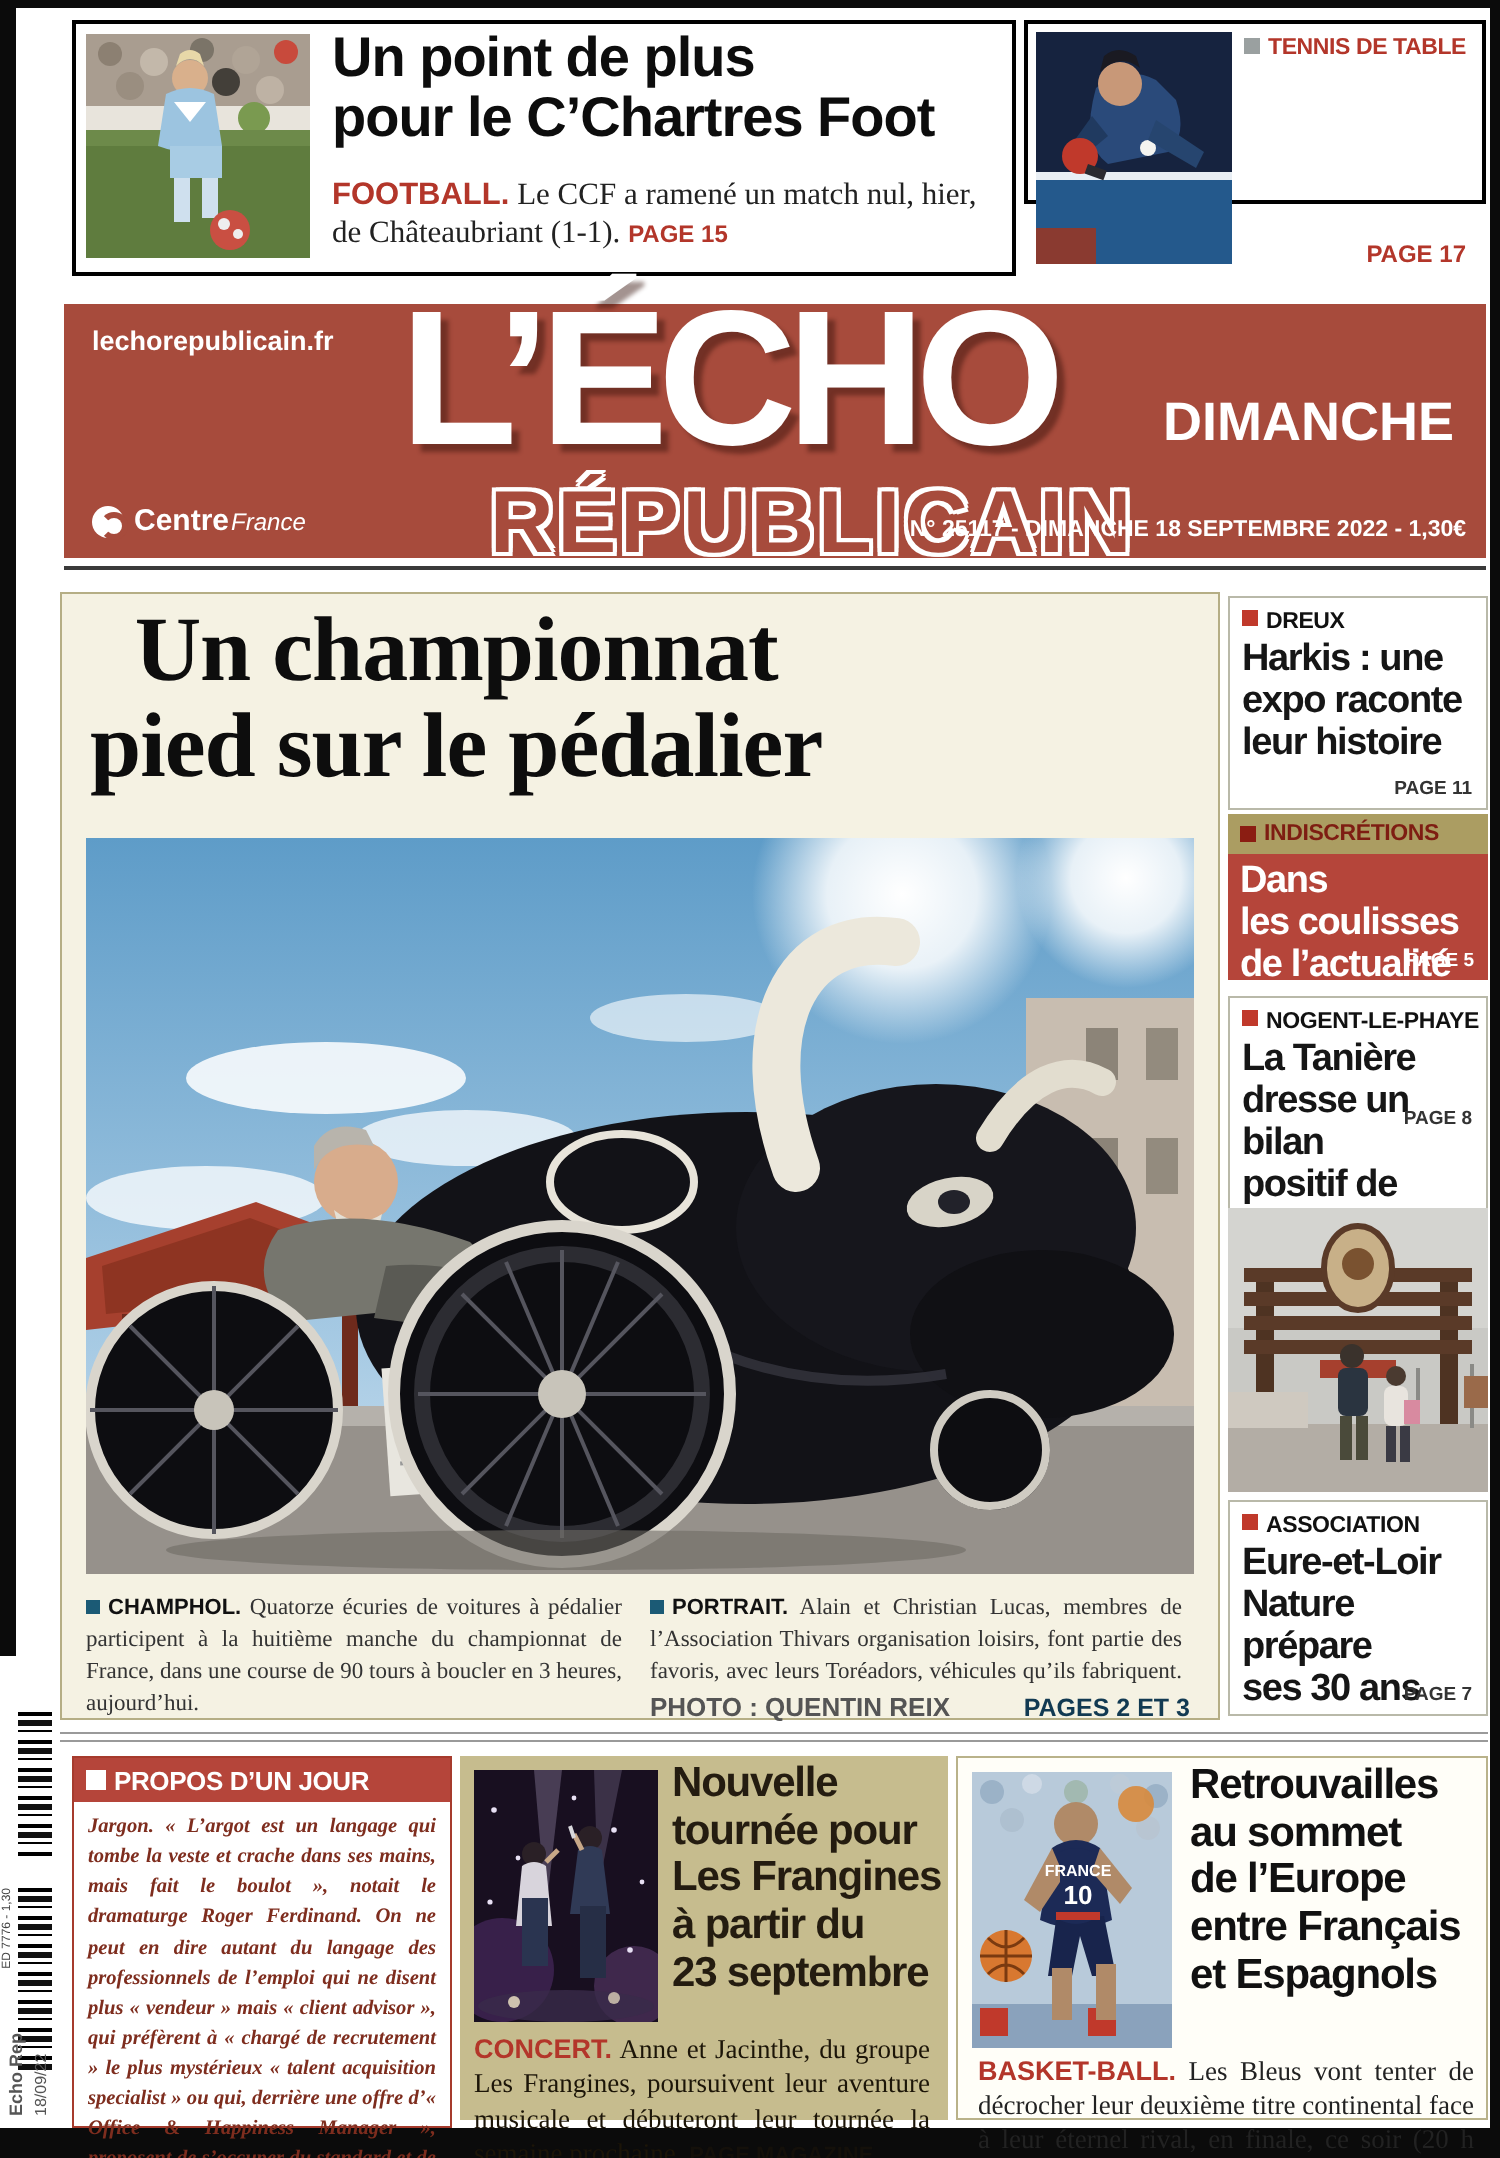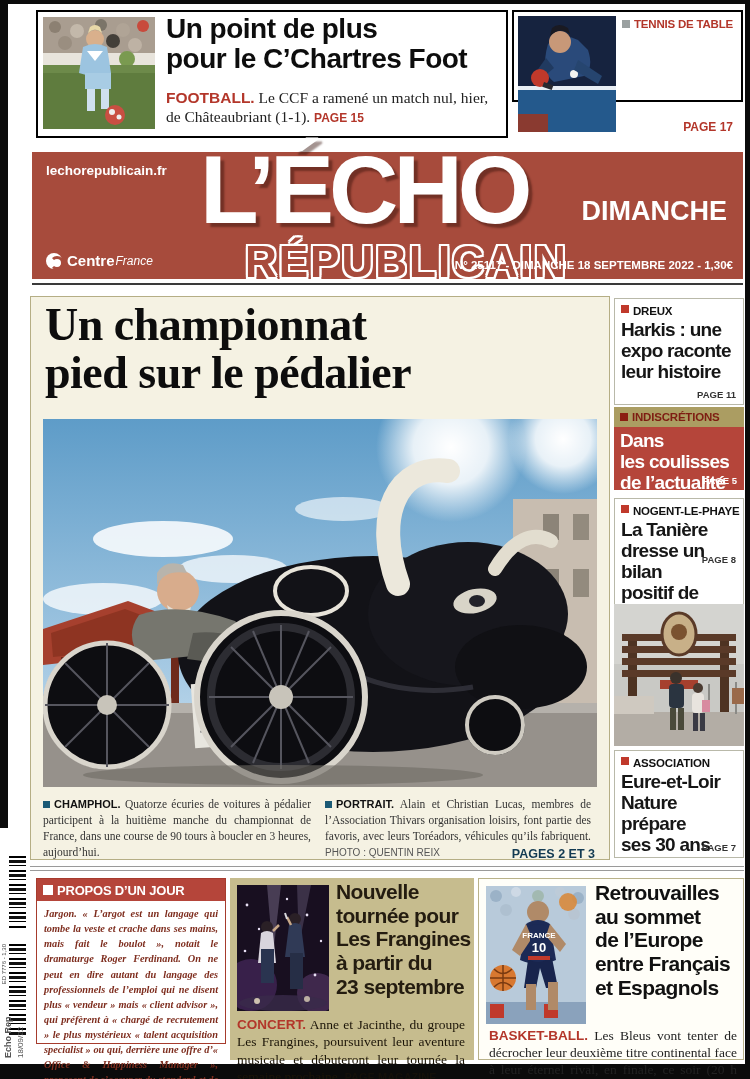--- a/index.html
+++ b/index.html
@@ -48,28 +48,28 @@
   .cf-logo{width:16px;height:16px;border-radius:50%;background:#fff;margin-right:5px;position:relative;}
   .cf-logo::after{content:"";position:absolute;left:4px;top:3px;width:8px;height:8px;border-radius:50%;
                   border:3px solid #a74b3c;border-left-color:transparent;}
   .mast-pub b{font-weight:900;}
   .mast-pub i{font-size:12px;font-style:italic;font-weight:normal;margin-left:1px;}
   .rule{left:24px;top:279px;width:711px;height:2px;background:#3a3a3a;}
 
   
   .main-box{left:22px;top:292px;width:580px;height:564px;background:#f5f2e3;border:1px solid #b5ae85;}
   .main-box h2{position:absolute;left:14px;top:4px;margin:0;font-family:"Liberation Serif",serif;
-               font-weight:bold;font-size:46px;line-height:1.04;color:#0d0d0d;letter-spacing:-0.5px;}
+               font-weight:bold;font-size:46px;line-height:1.04;color:#0d0d0d;letter-spacing:-0.5px;text-align:center;}
   .main-photo{position:absolute;left:12px;top:122px;width:554px;height:368px;}
   .cap{position:absolute;top:500px;font-family:"Liberation Serif",serif;font-size:11.5px;
        line-height:1.38;color:#333;text-align:justify;margin:0;}
   .cap .lbl{font-family:"Liberation Sans",sans-serif;font-weight:900;color:#111;font-size:11px;}
   .cap.left{left:12px;width:268px;}
   .cap.right{left:294px;width:266px;}
-  .credit{font-family:"Liberation Sans",sans-serif;font-size:10px;font-weight:normal;color:#555;}
+  .credit{font-family:"Liberation Sans",sans-serif;font-size:13px;font-weight:bold;color:#555;}
   .pages-main{position:absolute;right:14px;top:550px;font-weight:900;font-size:12.5px;color:#123a52;padding-left:11px;}
 
   
   .side-box{left:606px;width:130px;background:#fff;border:1px solid #b9b9a9;}
   .side-label{display:flex;align-items:flex-start;font-size:11.5px;font-weight:900;color:#111;
               padding:6px 0 2px 6px;letter-spacing:-0.2px;}
   .side-head{margin:1px 6px 0 6px;font-weight:bold;font-size:19px;line-height:1.1;color:#161616;
              letter-spacing:-0.7px;}
   .side-page{position:absolute;right:7px;bottom:4px;font-size:9.5px;font-weight:900;color:#333;}
   .dreux{top:294px;height:107px;}
@@ -81,21 +81,21 @@
   .indis-red .side-page{color:#fff;}
   .nogent{top:494px;height:216px;}
   .nogent-photo{position:absolute;left:-1px;top:105px;width:130px;height:142px;}
   .assoc{top:746px;height:108px;}
 
   
   .divider{left:22px;top:862px;width:714px;height:5px;border-top:1px solid #9a9a9a;
            border-bottom:1px solid #9a9a9a;}
 
   
-  .propos{left:28px;top:874px;width:190px;height:166px;background:#fff;border:1.5px solid #a63b2d;}
+  .propos{left:28px;top:874px;width:190px;height:186px;background:#fff;border:1.5px solid #a63b2d;}
   .propos-hd{height:22px;background:#b5453a;display:flex;align-items:center;padding-left:6px;}
   .propos-hd span.t{color:#fff;font-weight:900;font-size:13px;letter-spacing:-0.2px;}
   .propos-hd .sq{width:10px;height:10px;}
   .propos-body{margin:5px 7px;font-family:"Liberation Serif",serif;font-style:italic;font-weight:bold;
                font-size:10.3px;line-height:1.47;color:#7e2d1e;text-align:justify;}
 
   .concert{left:222px;top:874px;width:244px;height:182px;background:#c6bc8e;}
   .concert .photo{position:absolute;left:7px;top:7px;width:92px;height:126px;}
   .concert h3{position:absolute;left:106px;top:2px;margin:0;font-weight:bold;font-size:21px;
               line-height:1.13;color:#241c10;letter-spacing:-0.6px;}

